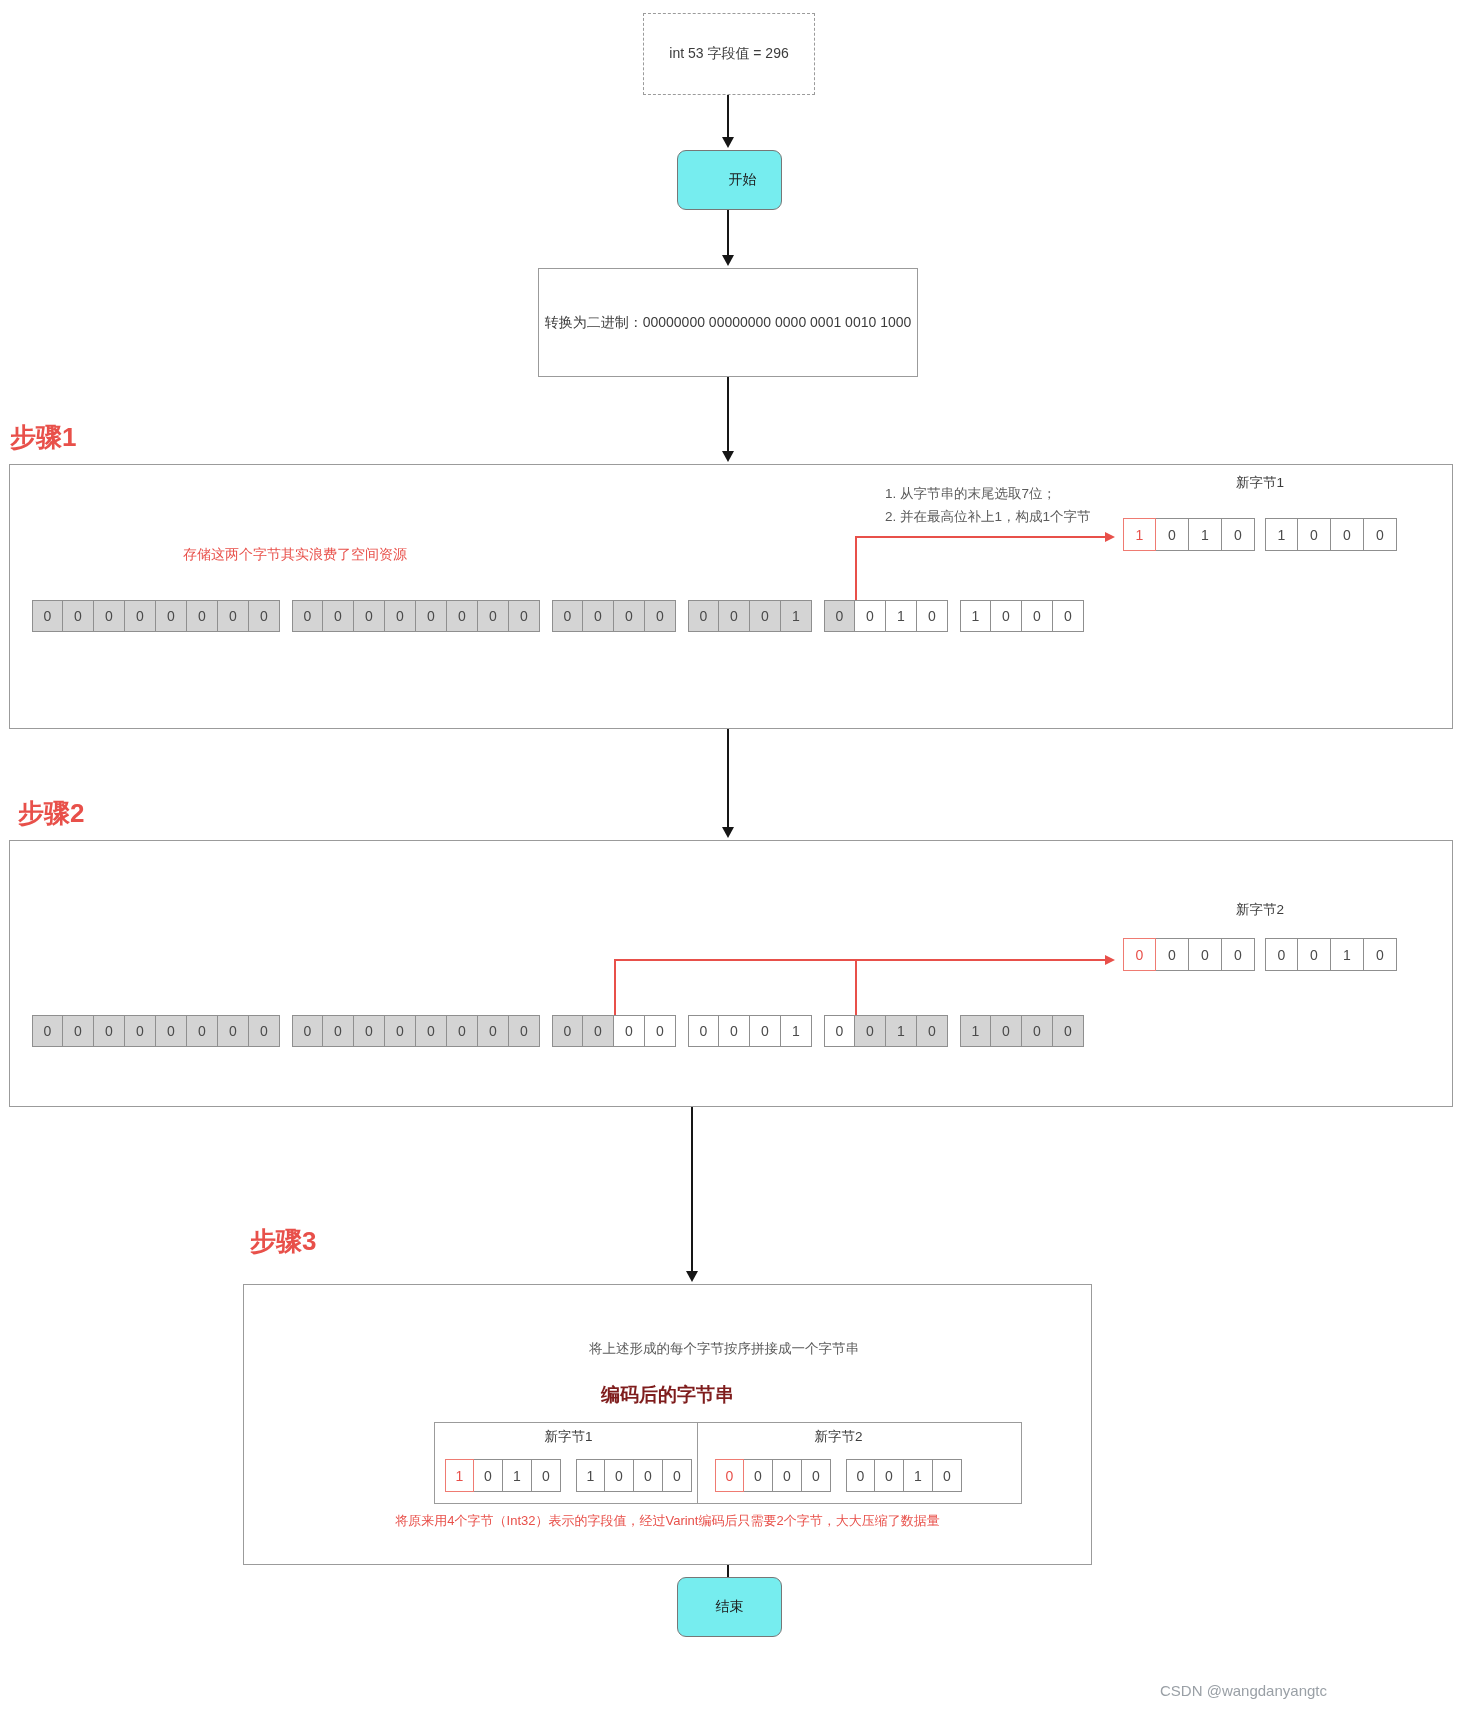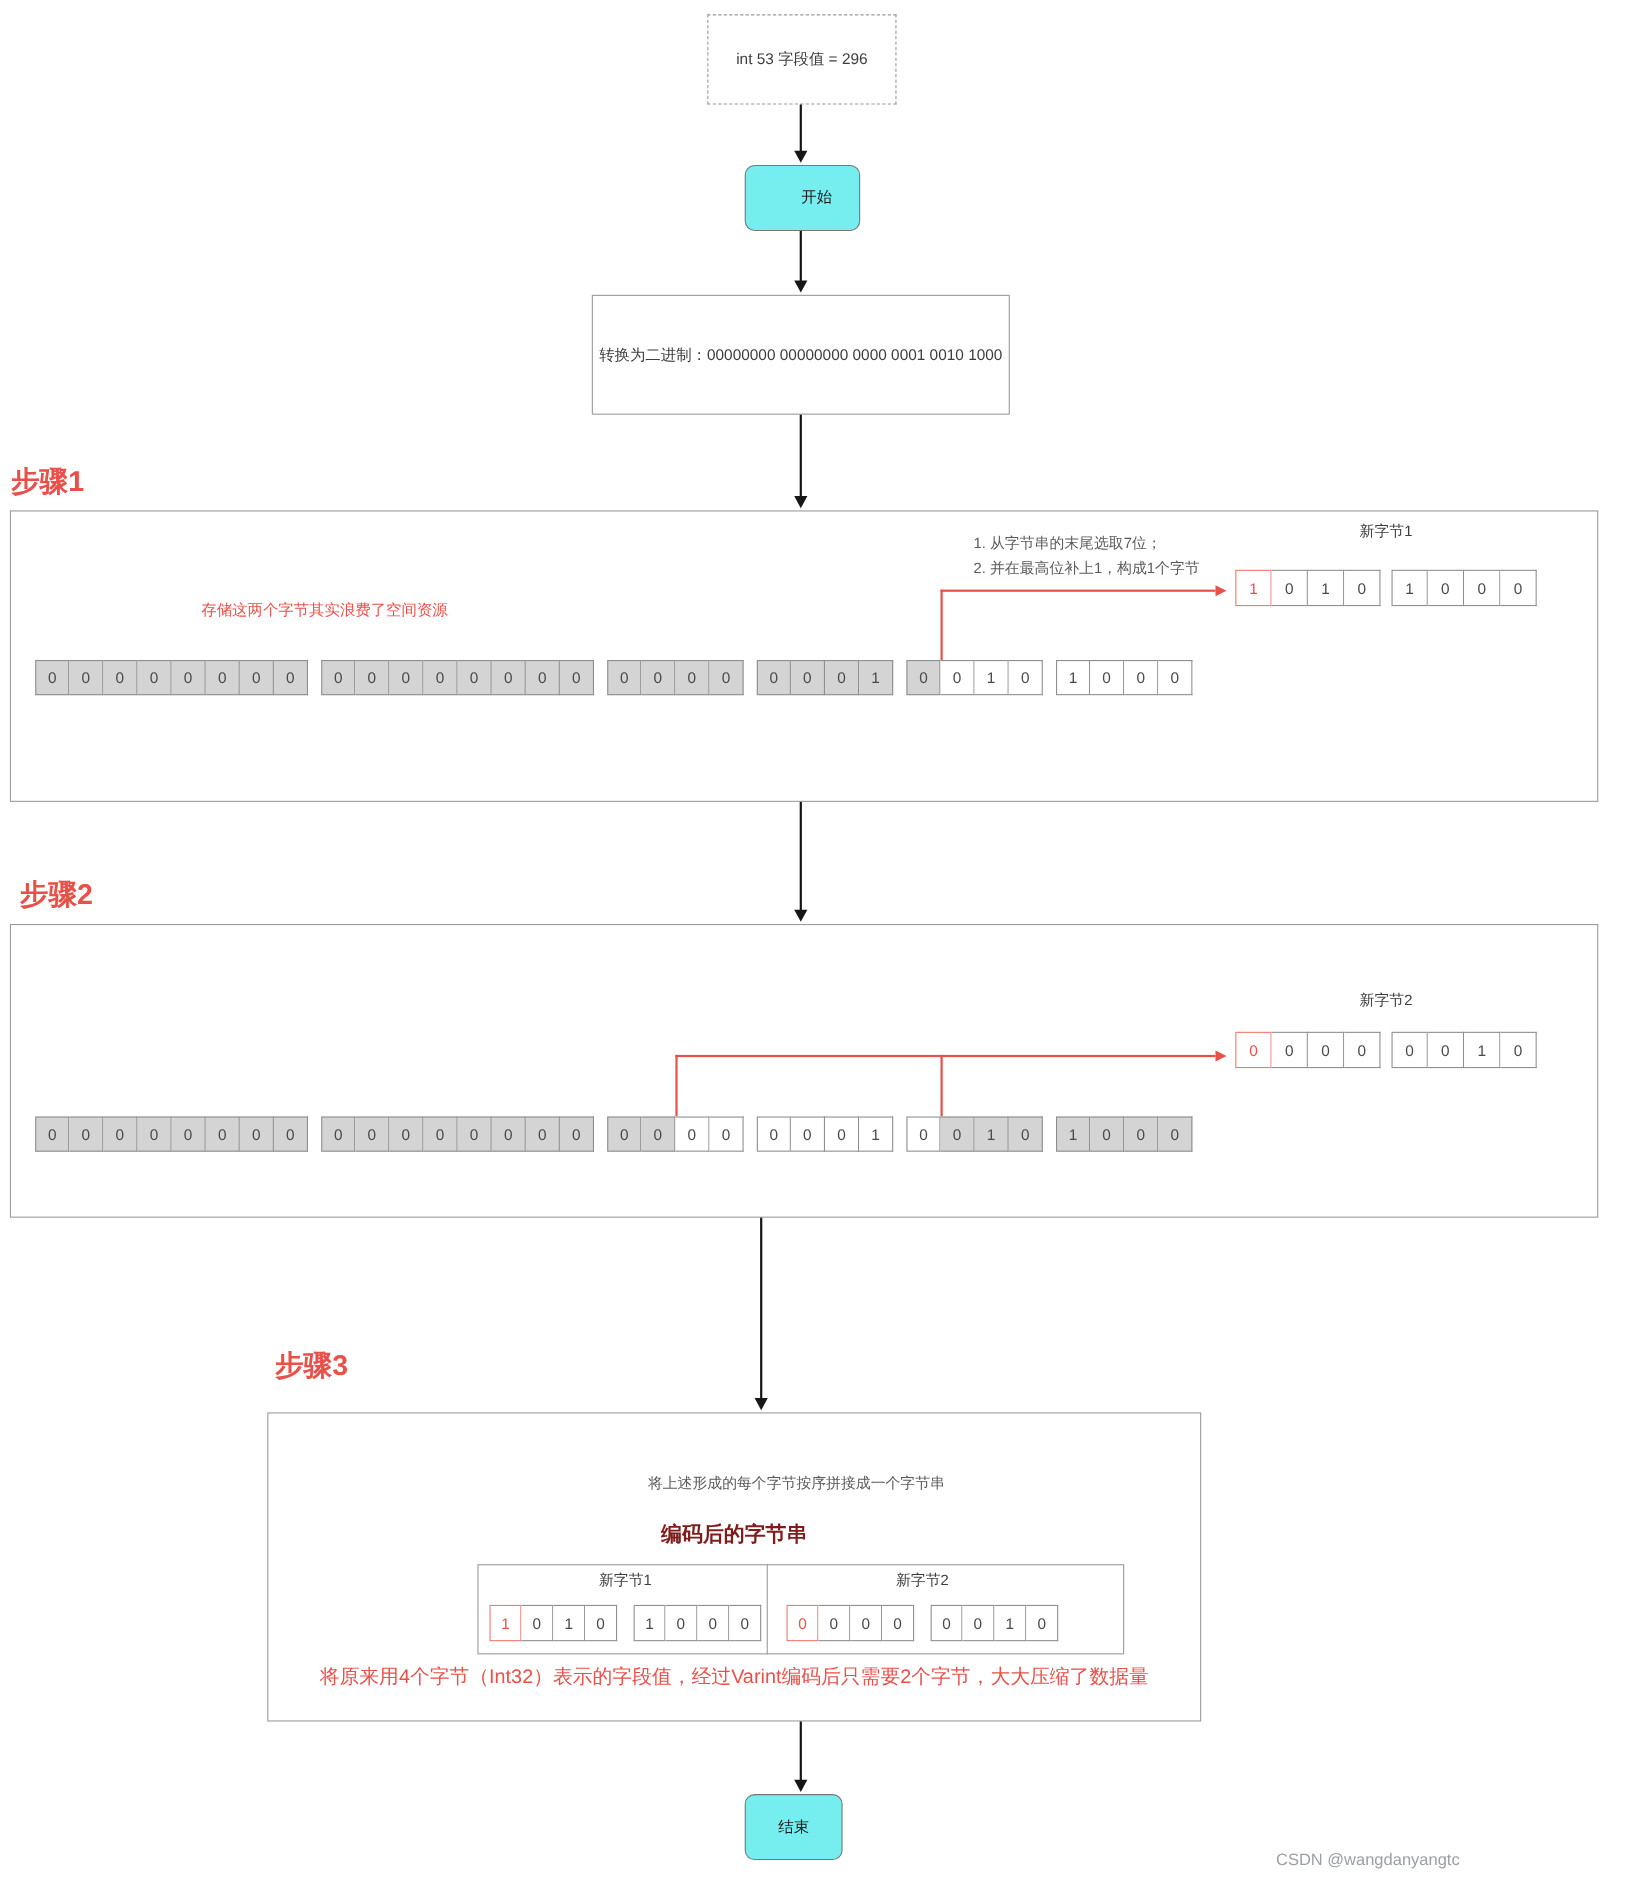--- a/index.html
+++ b/index.html
@@ -49,21 +49,21 @@
   .cell-red + .cell{border-left-width:1px;border-left-color:transparent;}
   .row-byte{gap:10px;}
   .row-byte .cell{width:33px;height:33px;}
   .row-s3{gap:15px;}
   .row-s3 .cell{width:29px;height:33px;}
 
   .byte-label{position:absolute;color:var(--text-dark);font-size:13.5px;text-align:center;}
 
   .concat-text{position:absolute;color:var(--note-gray);font-size:13.5px;text-align:center;}
   .encoded-title{position:absolute;color:#7f1d1d;font-size:19px;font-weight:bold;text-align:center;}
-  .summary{position:absolute;color:var(--red);font-size:18px;text-align:center;}
+  .summary{position:absolute;color:var(--red);font-size:13px;text-align:center;}
 
   .watermark{position:absolute;color:var(--watermark-gray);font-size:15px;}
 </style>
 </head>
 <body>
 
 <div class="canvas">
 
   <div class="abs dashed-box center-flex" style="left:643px;top:13px;width:172px;height:82px;">
     <span>int 53 字段值 = 296</span>
@@ -274,19 +274,19 @@
         <div class="cell">0</div>
         <div class="cell">1</div>
         <div class="cell">0</div>
       </div>
     </div>
 
   <div class="summary" style="left:243px;top:1512px;width:849px;">将原来用4个字节（Int32）表示的字段值，经过Varint编码后只需要2个字节，大大压缩了数据量</div>
 
   <div class="varrow" style="left:727px;top:1565px;height:54px;"></div>
 
-  <div class="abs terminal center-flex" style="left:677px;top:1631px;width:89px;height:60px;">
+  <div class="abs terminal center-flex" style="left:677px;top:1577px;width:105px;height:60px;">
     <span>结束</span>
   </div>
 
   <div class="watermark" style="left:1160px;top:1682px;">CSDN @wangdanyangtc</div>
 
 </div>
 
 </body></html>

